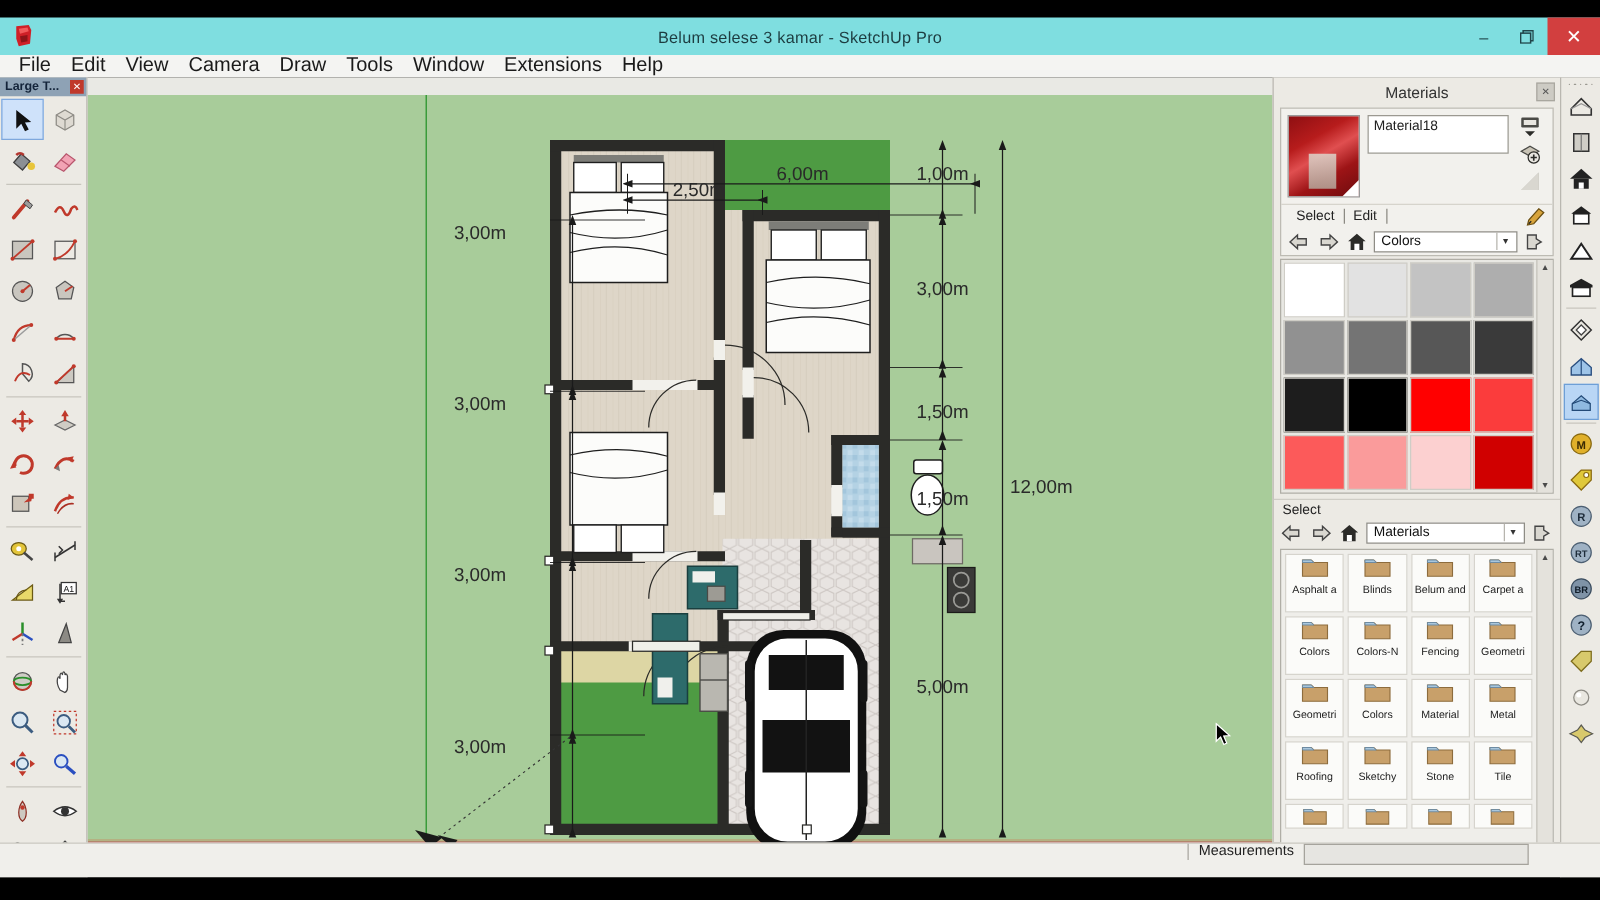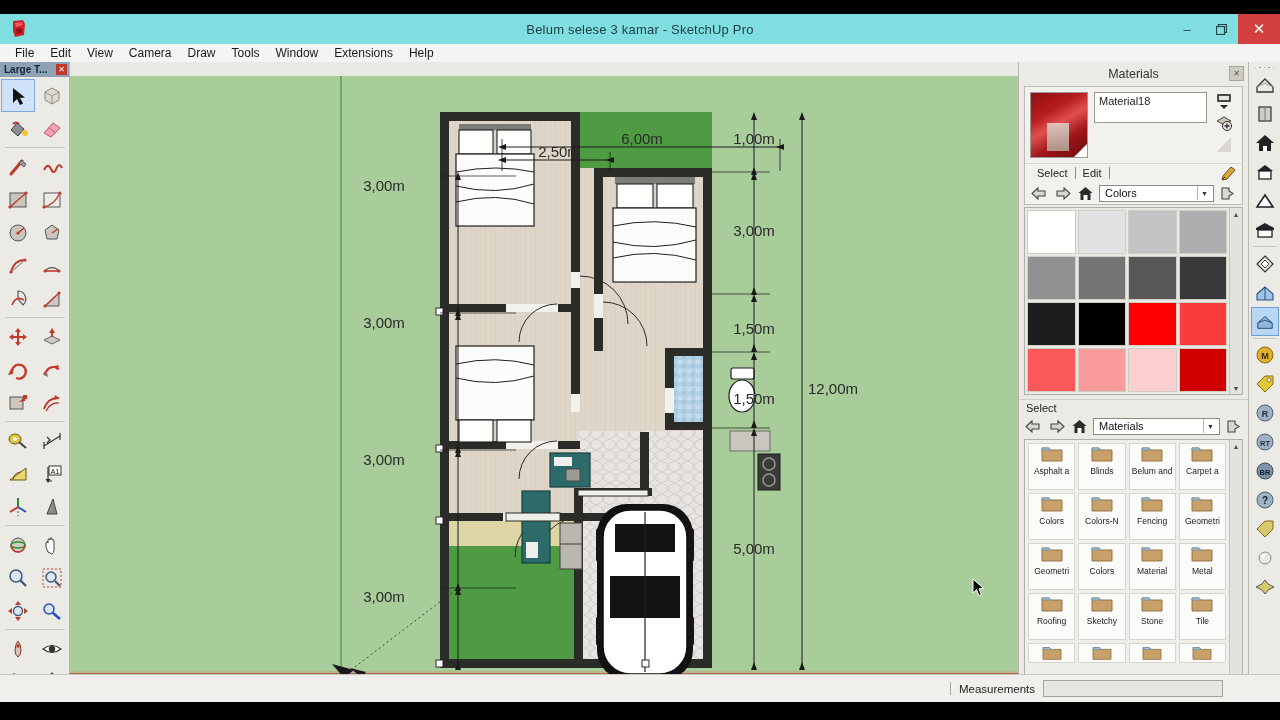--- a/index.html
+++ b/index.html
@@ -28,21 +28,21 @@
     width:34px; height:30px; display:flex; align-items:center; justify-content:center;
     color:#20454a; font-size:13px;
   }
   .winbtn.close { width:42px; background:#d23f3f; color:#fff; font-size:15px; }
 
   
   .menubar {
     position:absolute; left:0; top:44px; width:1280px; height:18px;
     background:#f4f4f2; display:flex; align-items:center; padding-left:7px;
   }
-  .menuitem { font-size:12px; color:#1a1a1a; padding:0 8px; line-height:18px; }
+  .menuitem { font-size:16px; color:#1a1a1a; padding:0 8px; line-height:18px; }
 
   
   .workarea { position:absolute; left:0; top:62px; width:1280px; height:612px; background:#e9e9e4; }
 
   
   .ltool {
     position:absolute; left:0; top:62px; width:70px; height:640px;
     background:#eceae4; border-right:1px solid #b9b7b0;
   }
   .ltool-head {
@@ -157,21 +157,21 @@
   .fg-cell {
     height:47px; background:#fbfbf9; border:1px solid #d6d4cd;
     display:flex; flex-direction:column; align-items:center; justify-content:flex-start;
     padding-top:0; overflow:hidden;
   }
   .fg-lbl { font-size:8.5px; color:#1b1b1b; margin-top:2px; white-space:nowrap; overflow:hidden; width:100%; text-align:center; }
 
   
   .statusbar {
     position:absolute; left:0; top:674px; width:1280px; height:28px;
-    background:#f0efeb; border-top:1px solid #c9c7c0; display:flex; align-items:center;
+    background:#f0efeb; border-top:1px solid #c9c7c0; display:flex; 
   }
   .sb-tip { width:950px; }
   .sb-divider { width:1px; height:13px; background:#a8a6a0; margin-right:8px; }
   .sb-label { font-size:11.5px; color:#222; margin-right:8px; }
   .sb-input { width:180px; height:17px; background:#e6e5e1; border:1px solid #a5a39c; }
 
   .blackbar-top { position:absolute; left:0; top:0; width:1280px; height:14px; background:#000; }
   .blackbar-bot { position:absolute; left:0; top:702px; width:1280px; height:18px; background:#000; }
 
   .cursor { position:absolute; pointer-events:none; }

